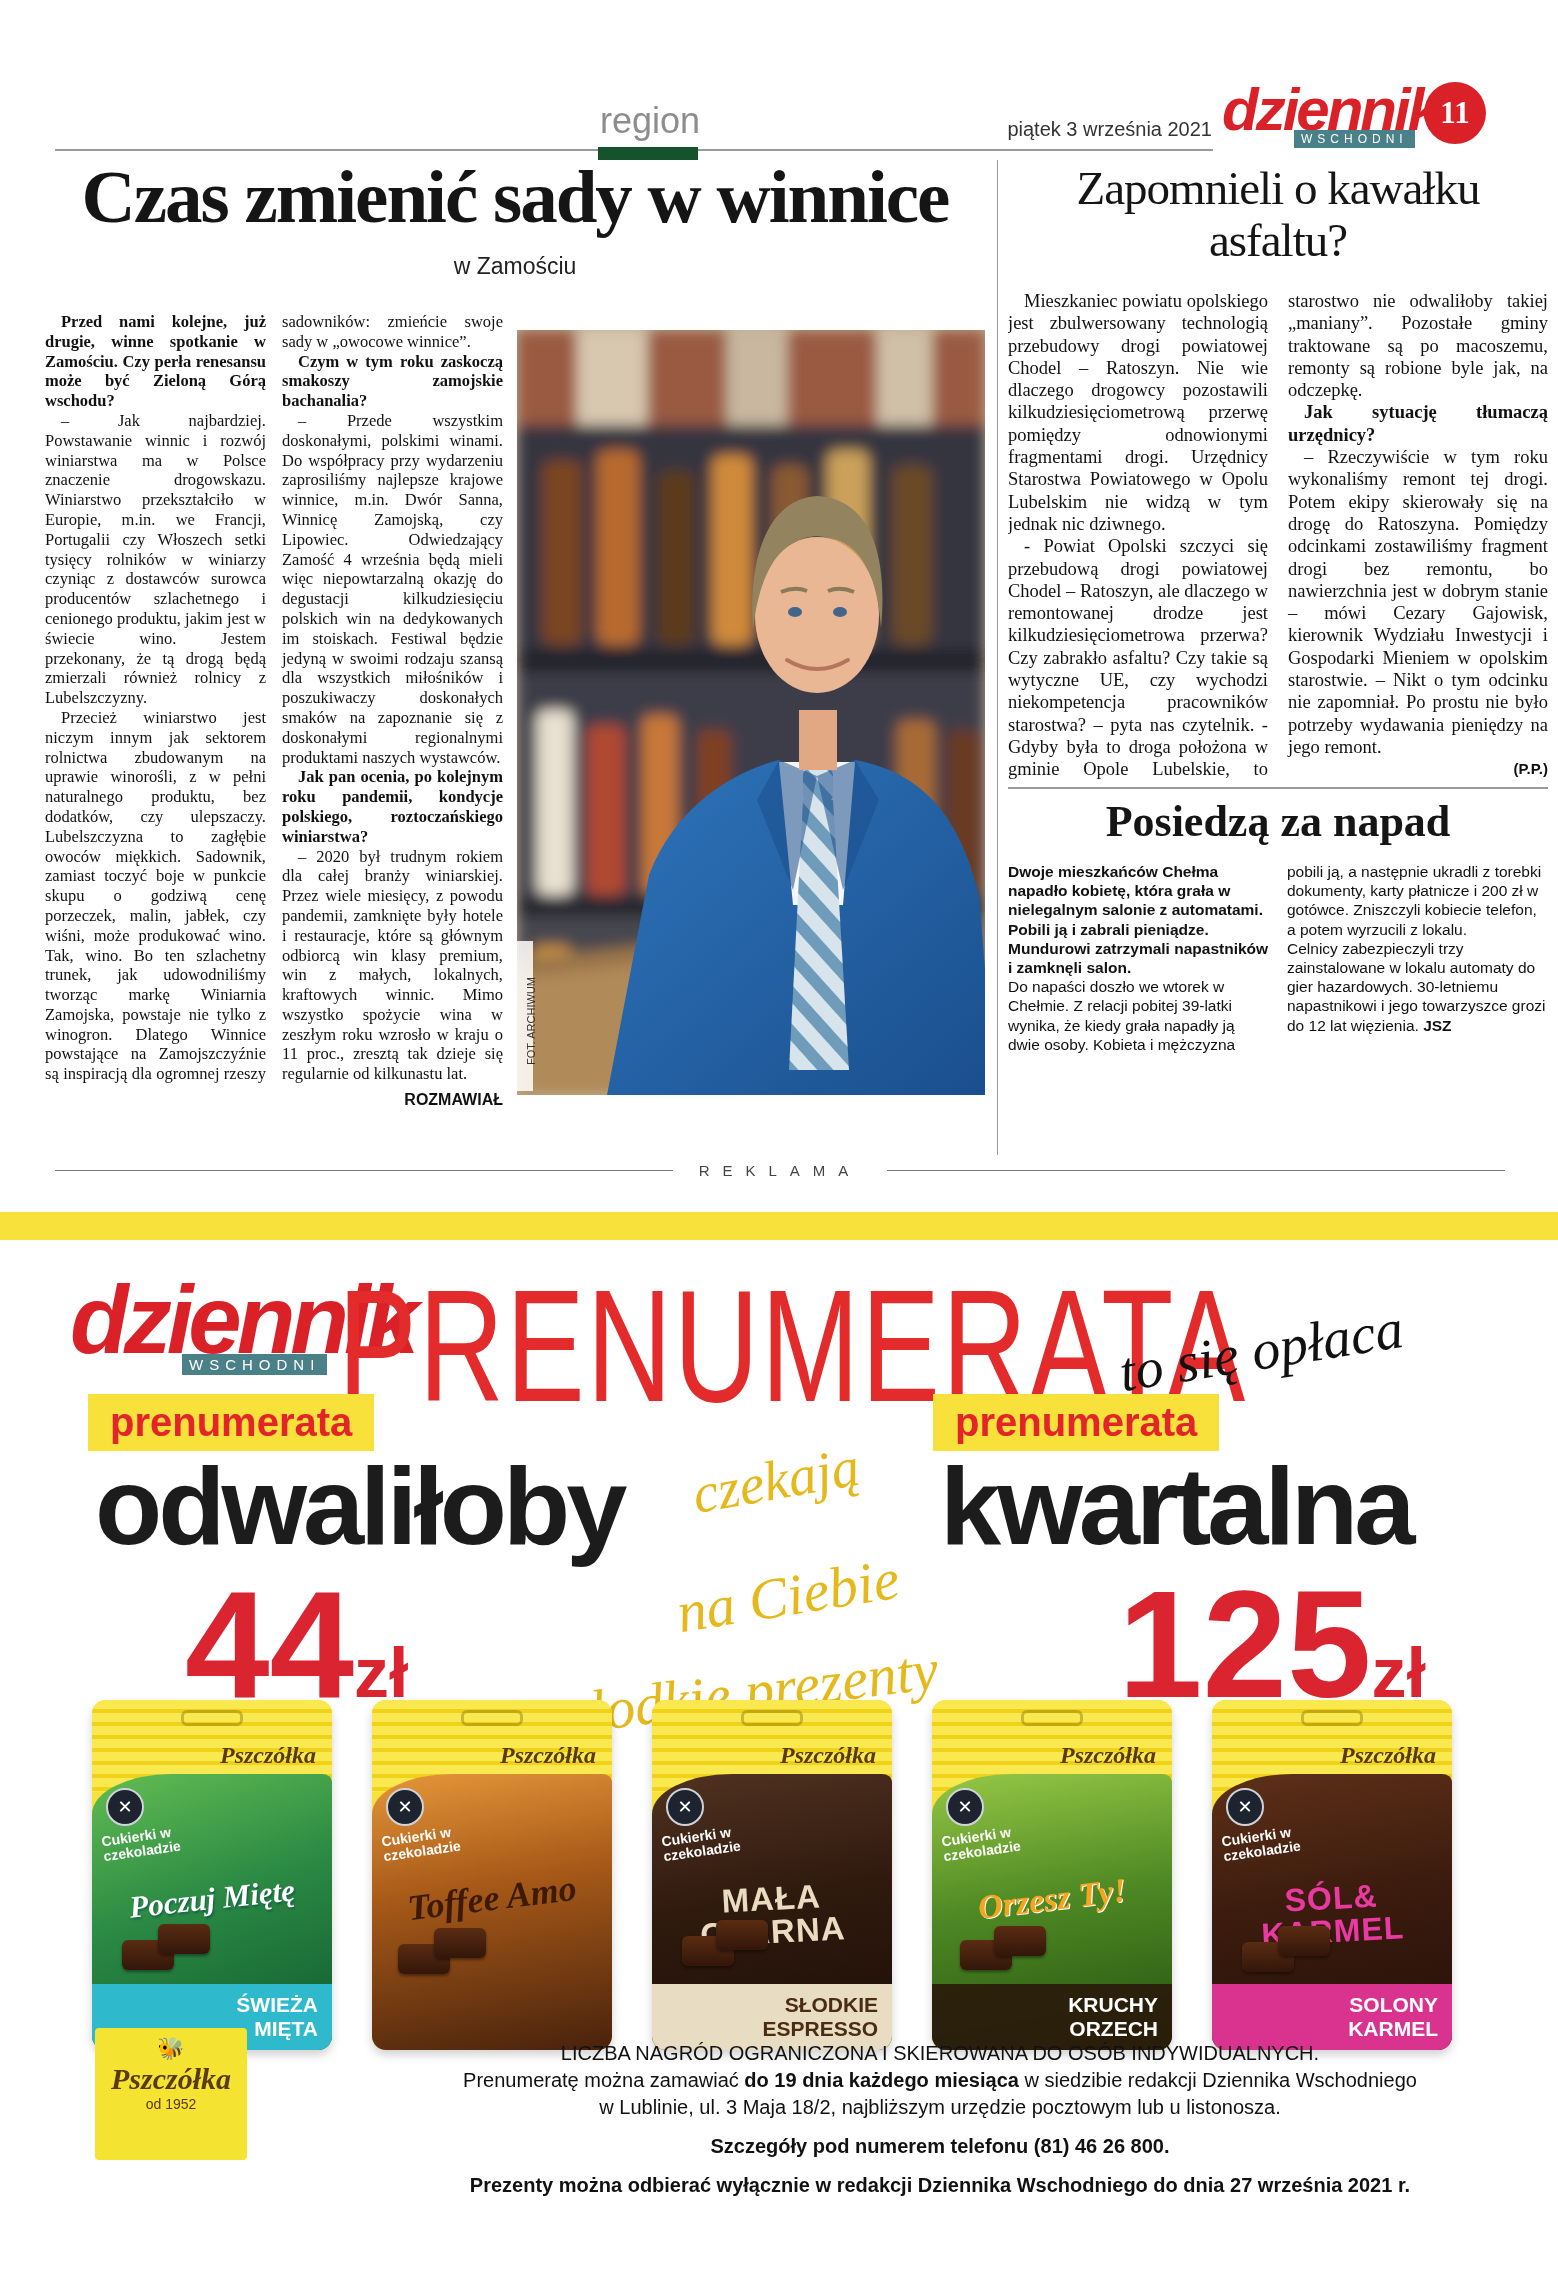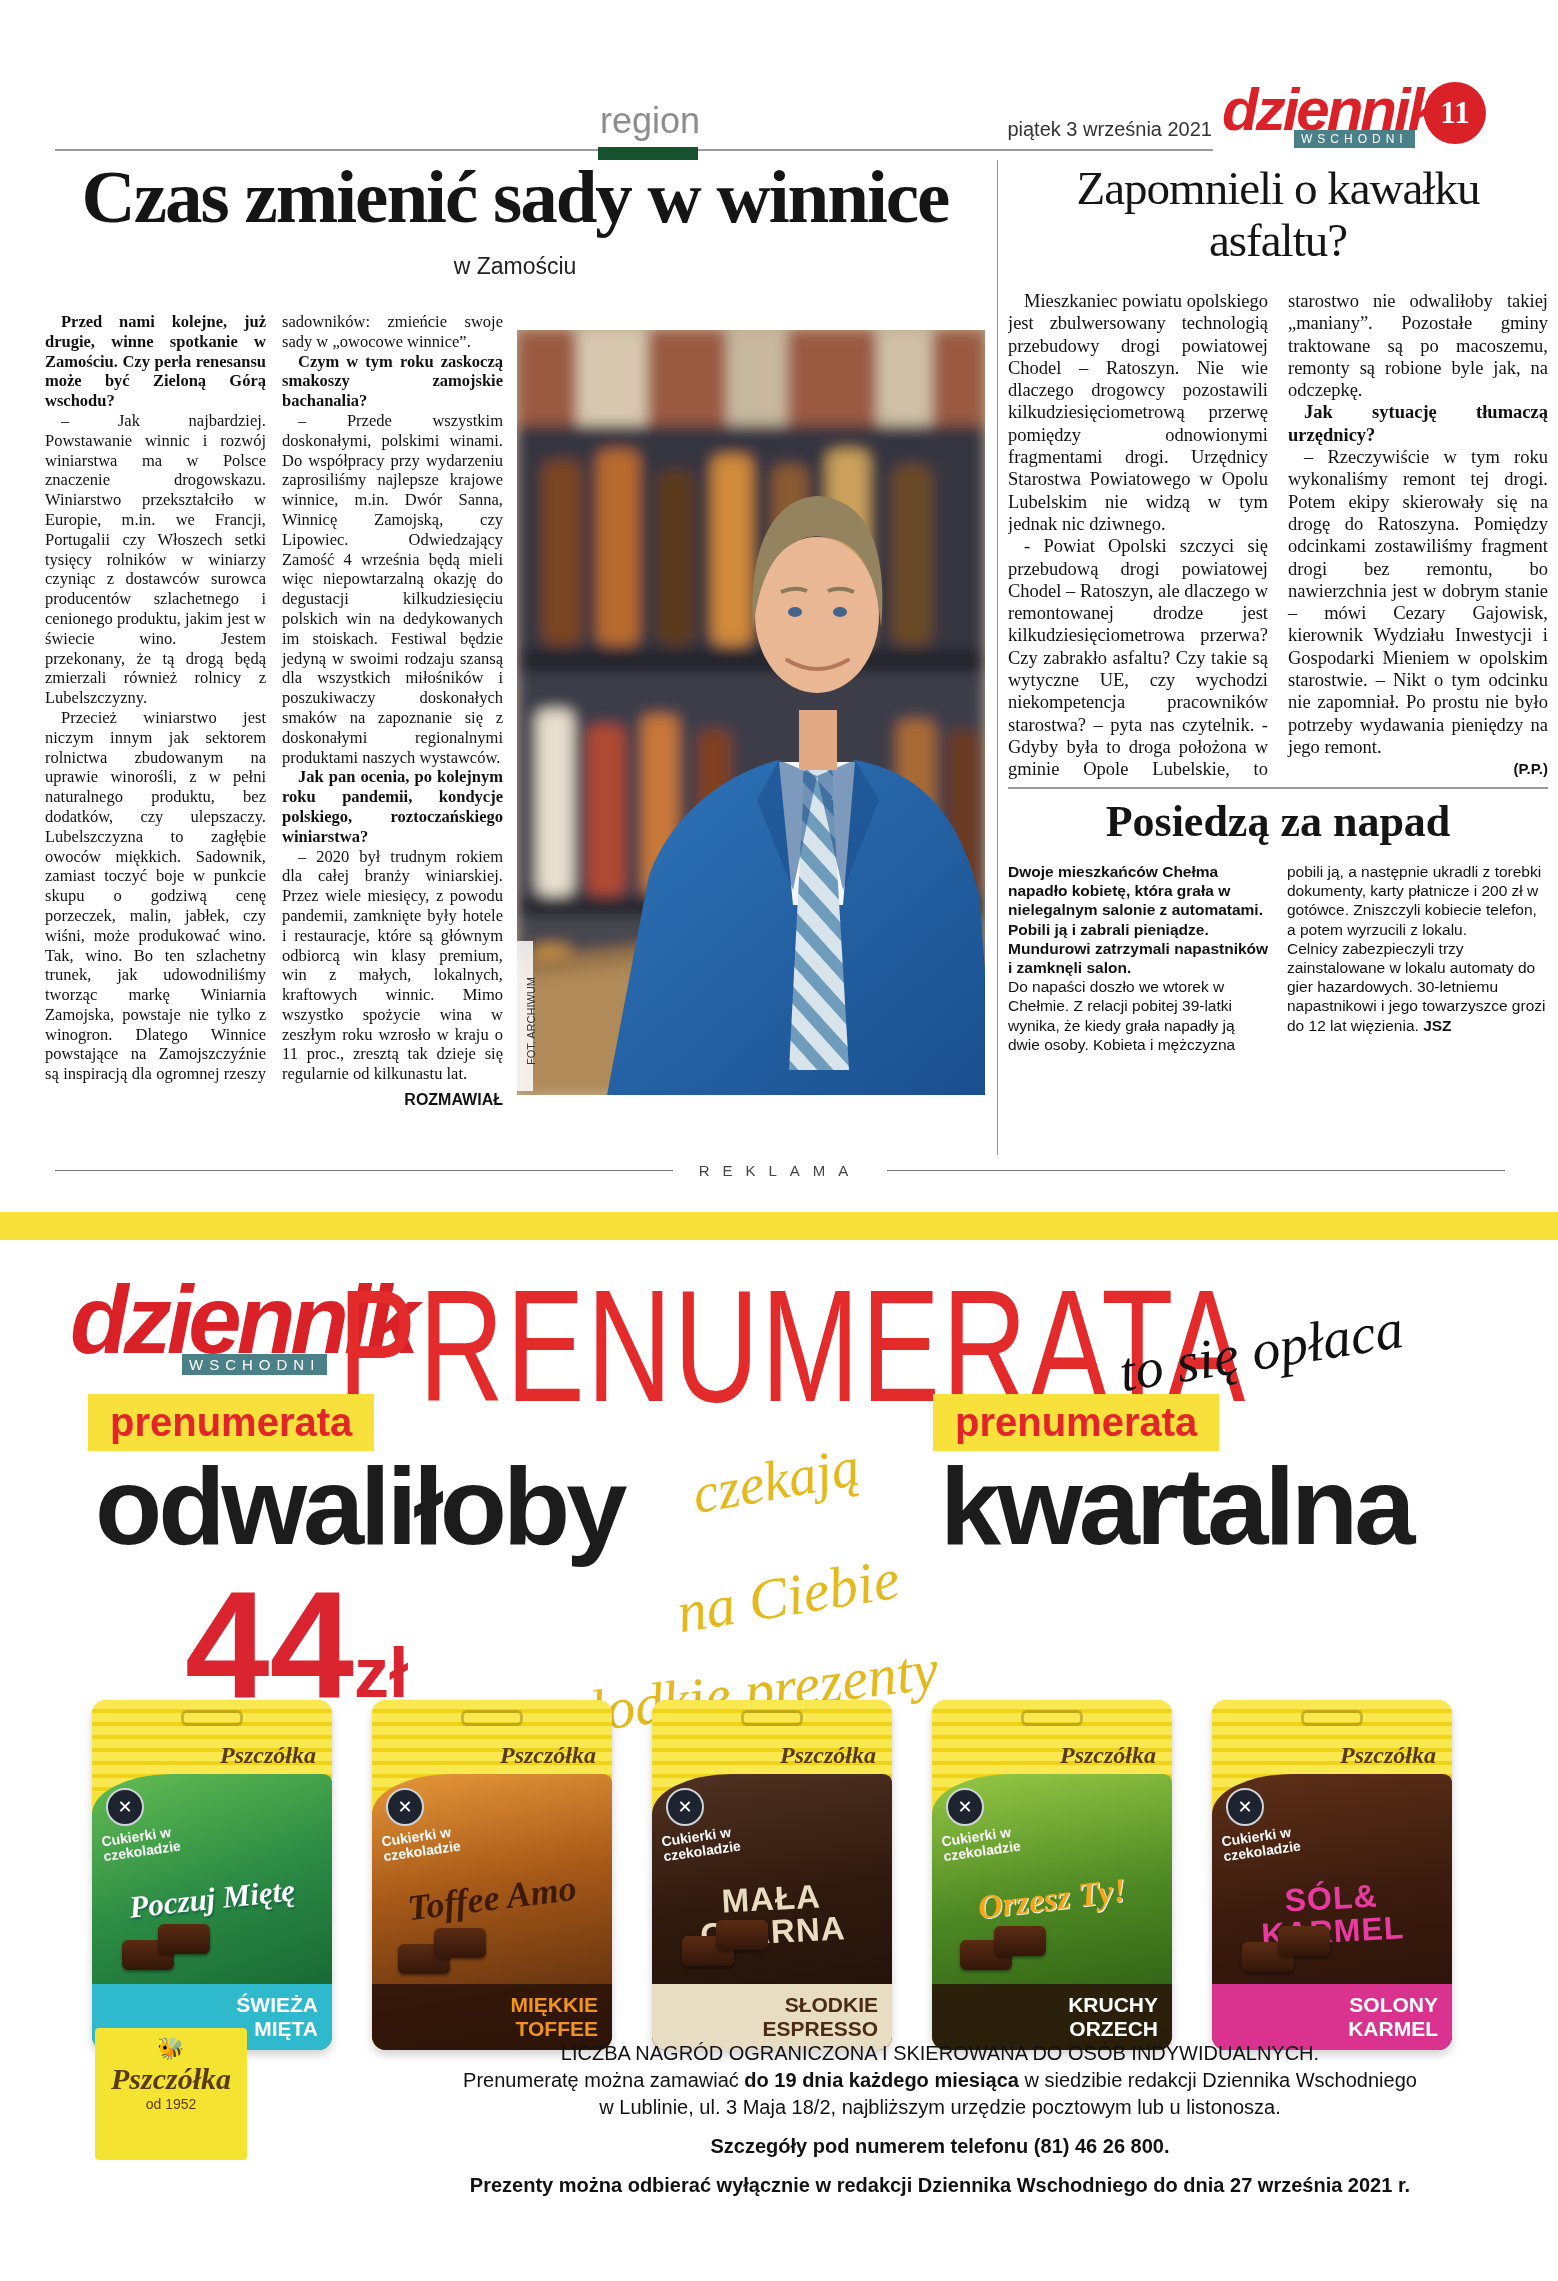--- a/index.html
+++ b/index.html
@@ -283,20 +283,23 @@
   <div class="pren-head">PRENUMERATA</div>
   <div class="script script-oplaca">to się opłaca</div>
 
   <div class="chip chip-left">prenumerata</div>
   <div class="chip chip-right">prenumerata</div>
   <div class="plan-name name-left">odwaliłoby</div>
   <div class="plan-name name-right">kwartalna</div>
   <div class="price price-left">
     <span class="num">44</span><span class="cur">zł</span>
   </div>
+  <div class="price price-right">
+    <span class="num">125</span><span class="cur">zł</span>
+  </div>
 
   <div class="yscript ys1">czekają</div>
   <div class="yscript ys2">na Ciebie</div>
   <div class="yscript ys3">słodkie prezenty</div>
 
   <div class="bags">
     <div class="bag bag1">
       <div class="bag-top">
           <div class="bag-slot"></div>
         </div>
@@ -316,23 +319,20 @@
       <div class="bag-top">
           <div class="bag-slot"></div>
         </div>
       <div class="bag-brand">Pszczółka</div>
       <div class="bag-body">
         <div class="badge-circle">✕</div>
         <div class="bag-badge-text">Cukierki w czekoladzie</div>
         <div class="bag-name">Toffee Amo</div>
         <div class="candy" style="left:26px;bottom:76px;"></div>
         <div class="candy" style="left:62px;bottom:92px;"></div>
-        <div class="bag-label">
-            <span>MIĘKKIE TOFFEE</span>
-          </div>
       </div>
     </div>
     <div class="bag bag3">
       <div class="bag-top">
           <div class="bag-slot"></div>
         </div>
       <div class="bag-brand">Pszczółka</div>
       <div class="bag-body">
         <div class="badge-circle">✕</div>
         <div class="bag-badge-text">Cukierki w czekoladzie</div>

